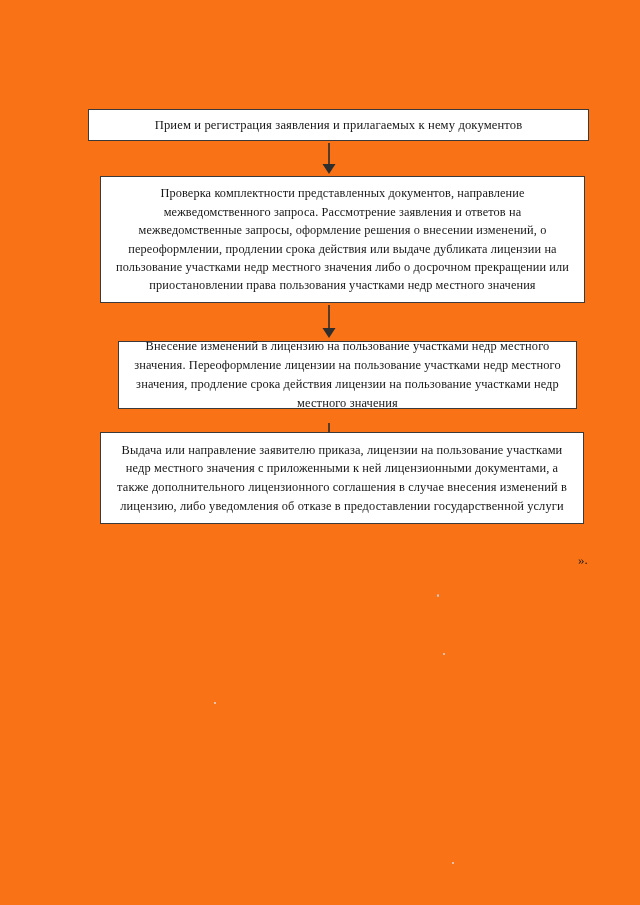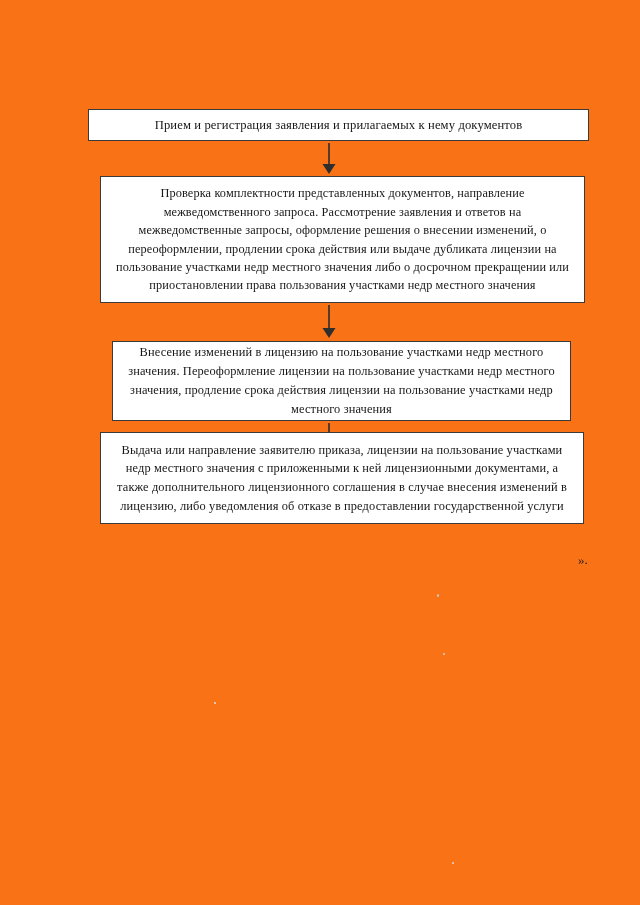--- a/index.html
+++ b/index.html
@@ -42,21 +42,21 @@
     font-size: 12.4px;
     line-height: 1.47;
     letter-spacing: 0.01em;
     color: #171717;
     white-space: pre-line;
   }
 
   
   #box-1 { left: 88px;  top: 109px; width: 501px; height: 32px; }
   #box-2 { left: 100px; top: 176px; width: 485px; height: 127px; }
-  #box-3 { left: 112px; top: 341px; width: 459px; height: 80px; }
+  #box-3 { left: 118px; top: 341px; width: 459px; height: 68px; }
   #box-4 { left: 100px; top: 432px; width: 484px; height: 92px; }
 
   #box-1 .box-text { font-size: 12.6px; }
   #box-2 .box-text { font-size: 12.3px; line-height: 1.5; }
   #box-3 .box-text { font-size: 12.4px; line-height: 1.55; }
   #box-4 .box-text { font-size: 12.4px; line-height: 1.5; }
 
   
   .arrow {
     position: absolute;

